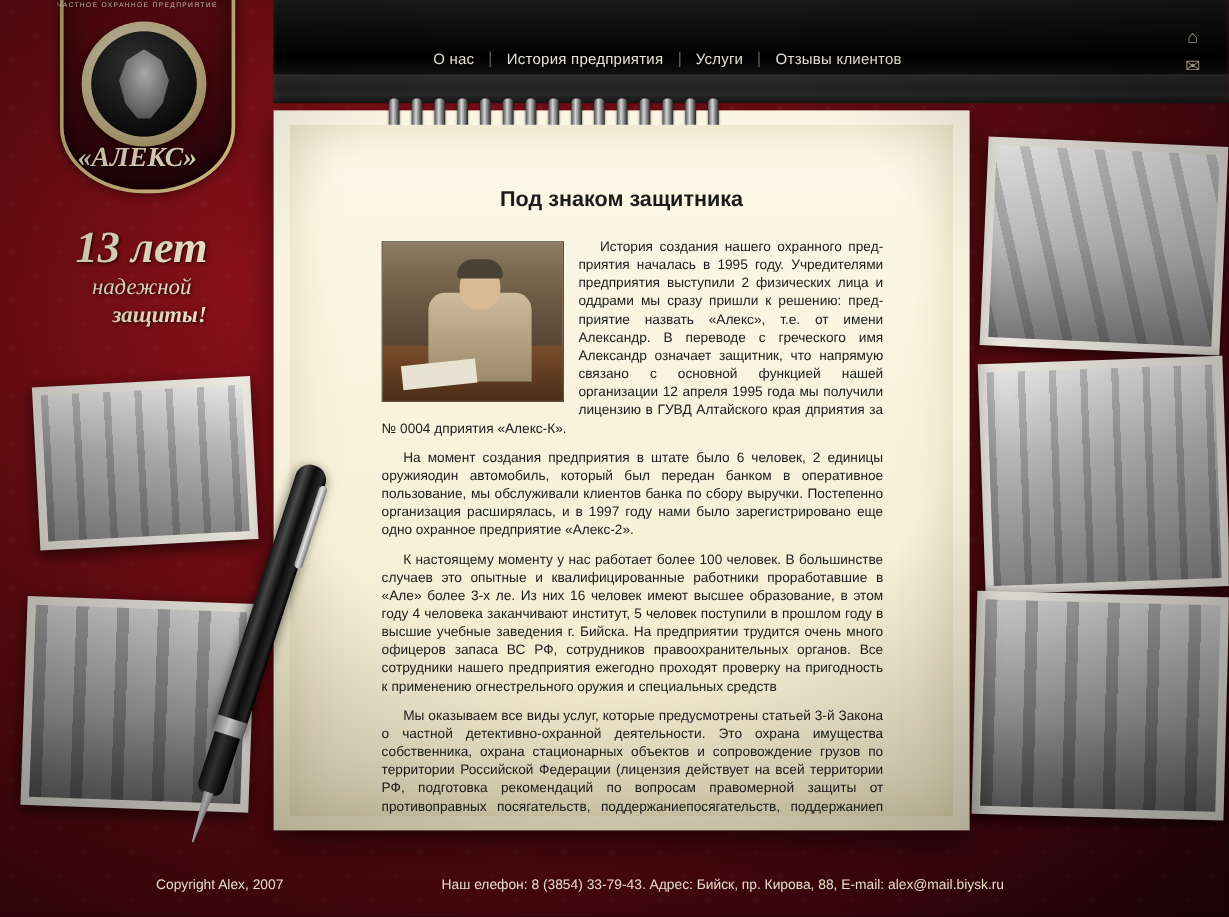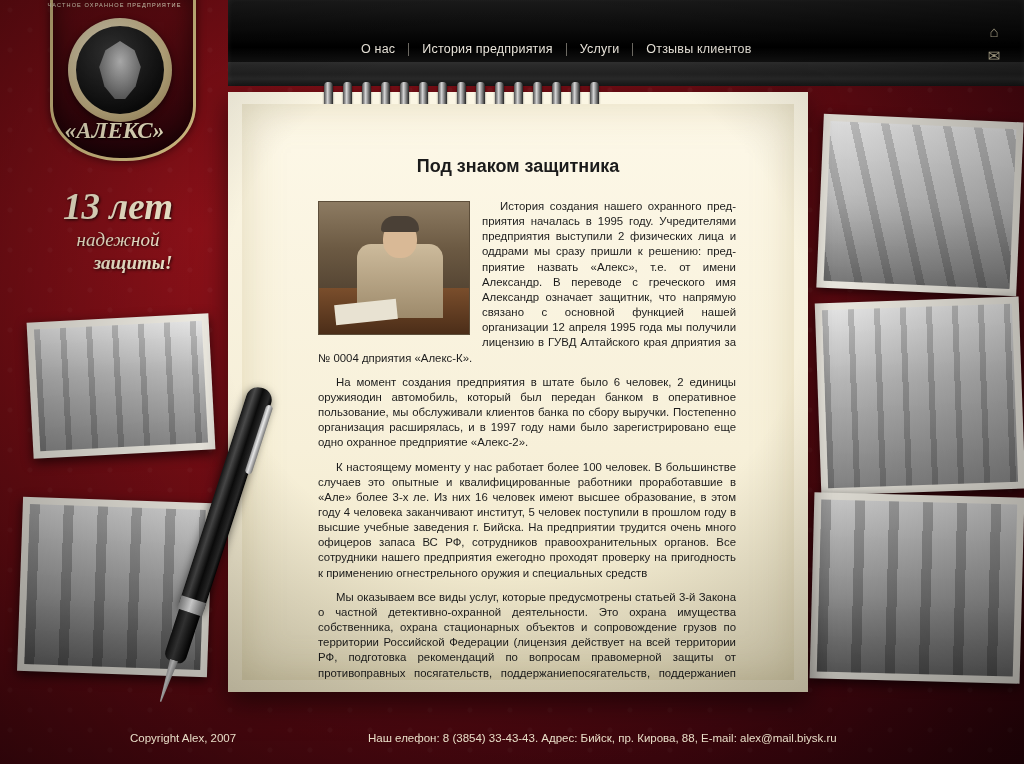--- a/index.html
+++ b/index.html
@@ -473,16 +473,16 @@
     <div class="clip"></div>
     <div class="band"></div>
     <div class="grip"></div>
     <div class="nib"></div>
   </div>
 
   <div class="vignette"></div>
 
   <div class="footer">
     <div class="copy">Copyright Alex, 2007</div>
-    <div class="contacts">Наш елефон: 8 (3854) 33-43-43. Адрес: Бийск, пр. Кирова, 88, E-mail: alex@mail.biysk.ru</div>
+    <div class="contacts">Наш елефон: 8 (3854) 33-79-43. Адрес: Бийск, пр. Кирова, 88, E-mail: alex@mail.biysk.ru</div>
   </div>
 
 </div>
 
 </body></html>

